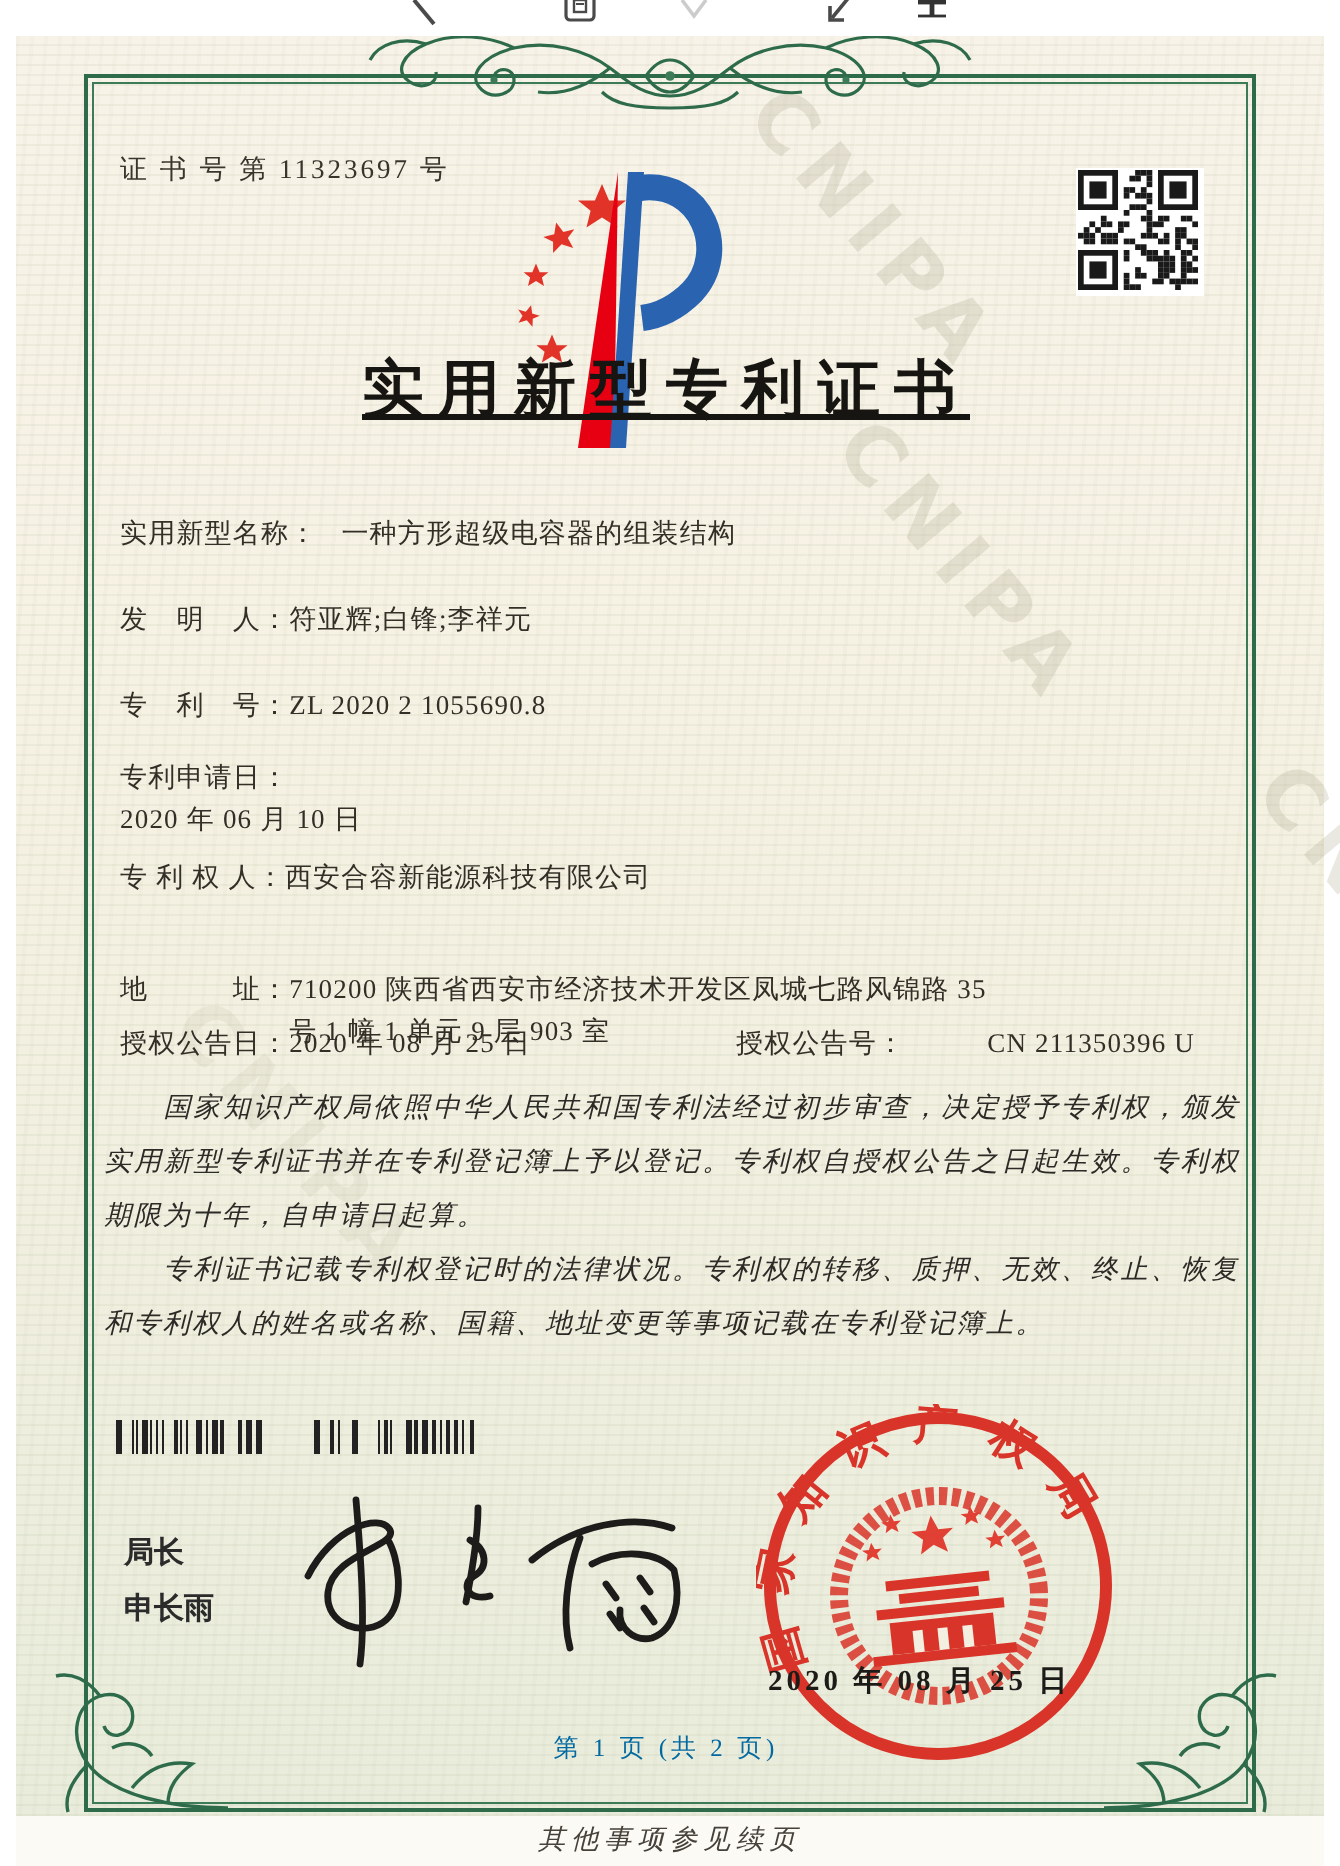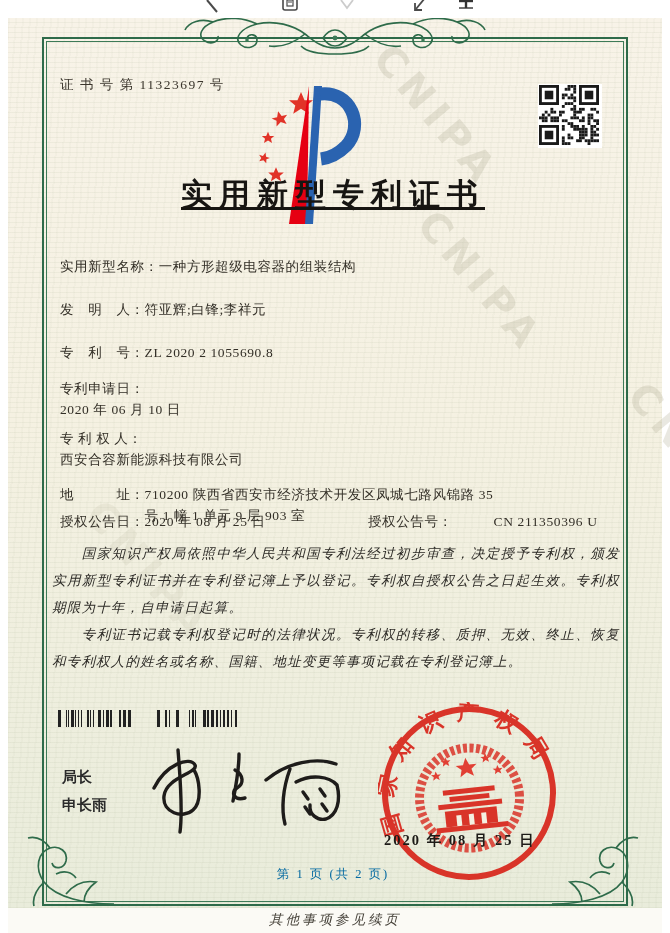--- a/index.html
+++ b/index.html
@@ -280,37 +280,37 @@
           <rect fill="#fff" x="42.85714285714286" y="2.857142857142857" width="14.285714285714286" height="14.285714285714286"></rect>
           <rect x="45.714285714285715" y="5.714285714285714" width="8.571428571428571" height="8.571428571428571"></rect>
           <rect x="0" y="40" width="20" height="20"></rect>
           <rect fill="#fff" x="2.857142857142857" y="42.85714285714286" width="14.285714285714286" height="14.285714285714286"></rect>
           <rect x="5.714285714285714" y="45.714285714285715" width="8.571428571428571" height="8.571428571428571"></rect>
         </g>
       </svg></div>
 
   <div class="title">实用新型专利证书</div>
 
-  <div class="row" style="top:256px;">
+  <div class="row" style="top:256px;gap:12px;">
     <span class="lbl">实用新型名称：</span>
     <span class="val">一种方形超级电容器的组装结构</span>
   </div>
   <div class="row" style="top:299px;">
     <span class="lbl">发　明　人：</span>
     <span class="val">符亚辉;白锋;李祥元</span>
   </div>
   <div class="row" style="top:342px;">
     <span class="lbl">专　利　号：</span>
     <span class="val">ZL 2020 2 1055690.8</span>
   </div>
   <div class="row" style="top:378px;flex-direction:column;">
     <span class="lbl">专利申请日：</span>
     <span class="val">2020 年 06 月 10 日</span>
   </div>
-  <div class="row" style="top:428px;flex-direction:column;">
+  <div class="row" style="top:428px;">
     <span class="lbl">专 利 权 人：</span>
     <span class="val">西安合容新能源科技有限公司</span>
   </div>
   <div class="row" style="top:484px;">
     <span class="lbl">地　　　址：</span>
     <span class="val">710200 陕西省西安市经济技术开发区凤城七路风锦路 35
 号 1 幢 1 单元 9 层 903 室</span>
   </div>
   <div class="row" style="top:511px;">
     <span class="cell1">

